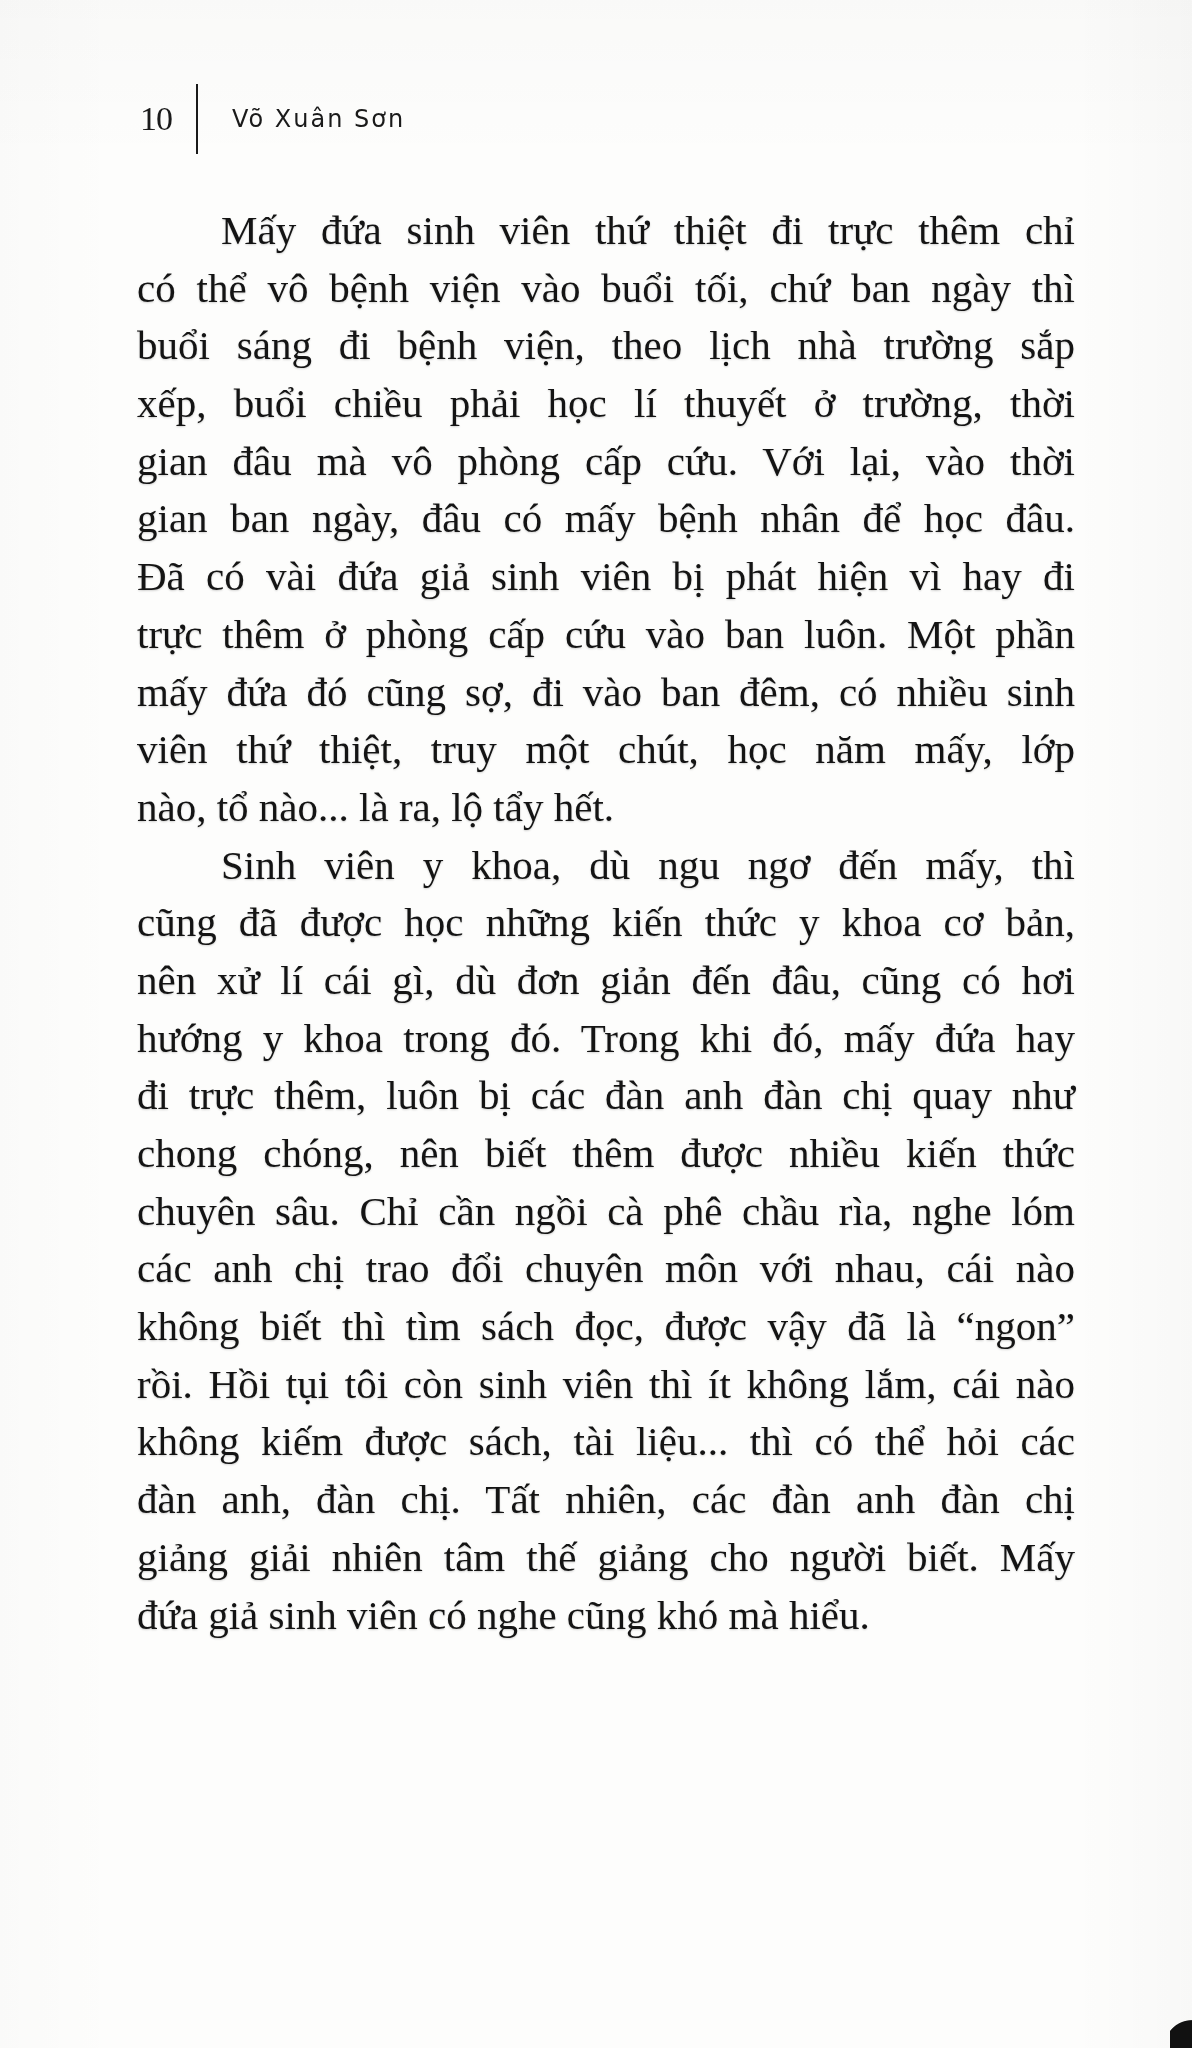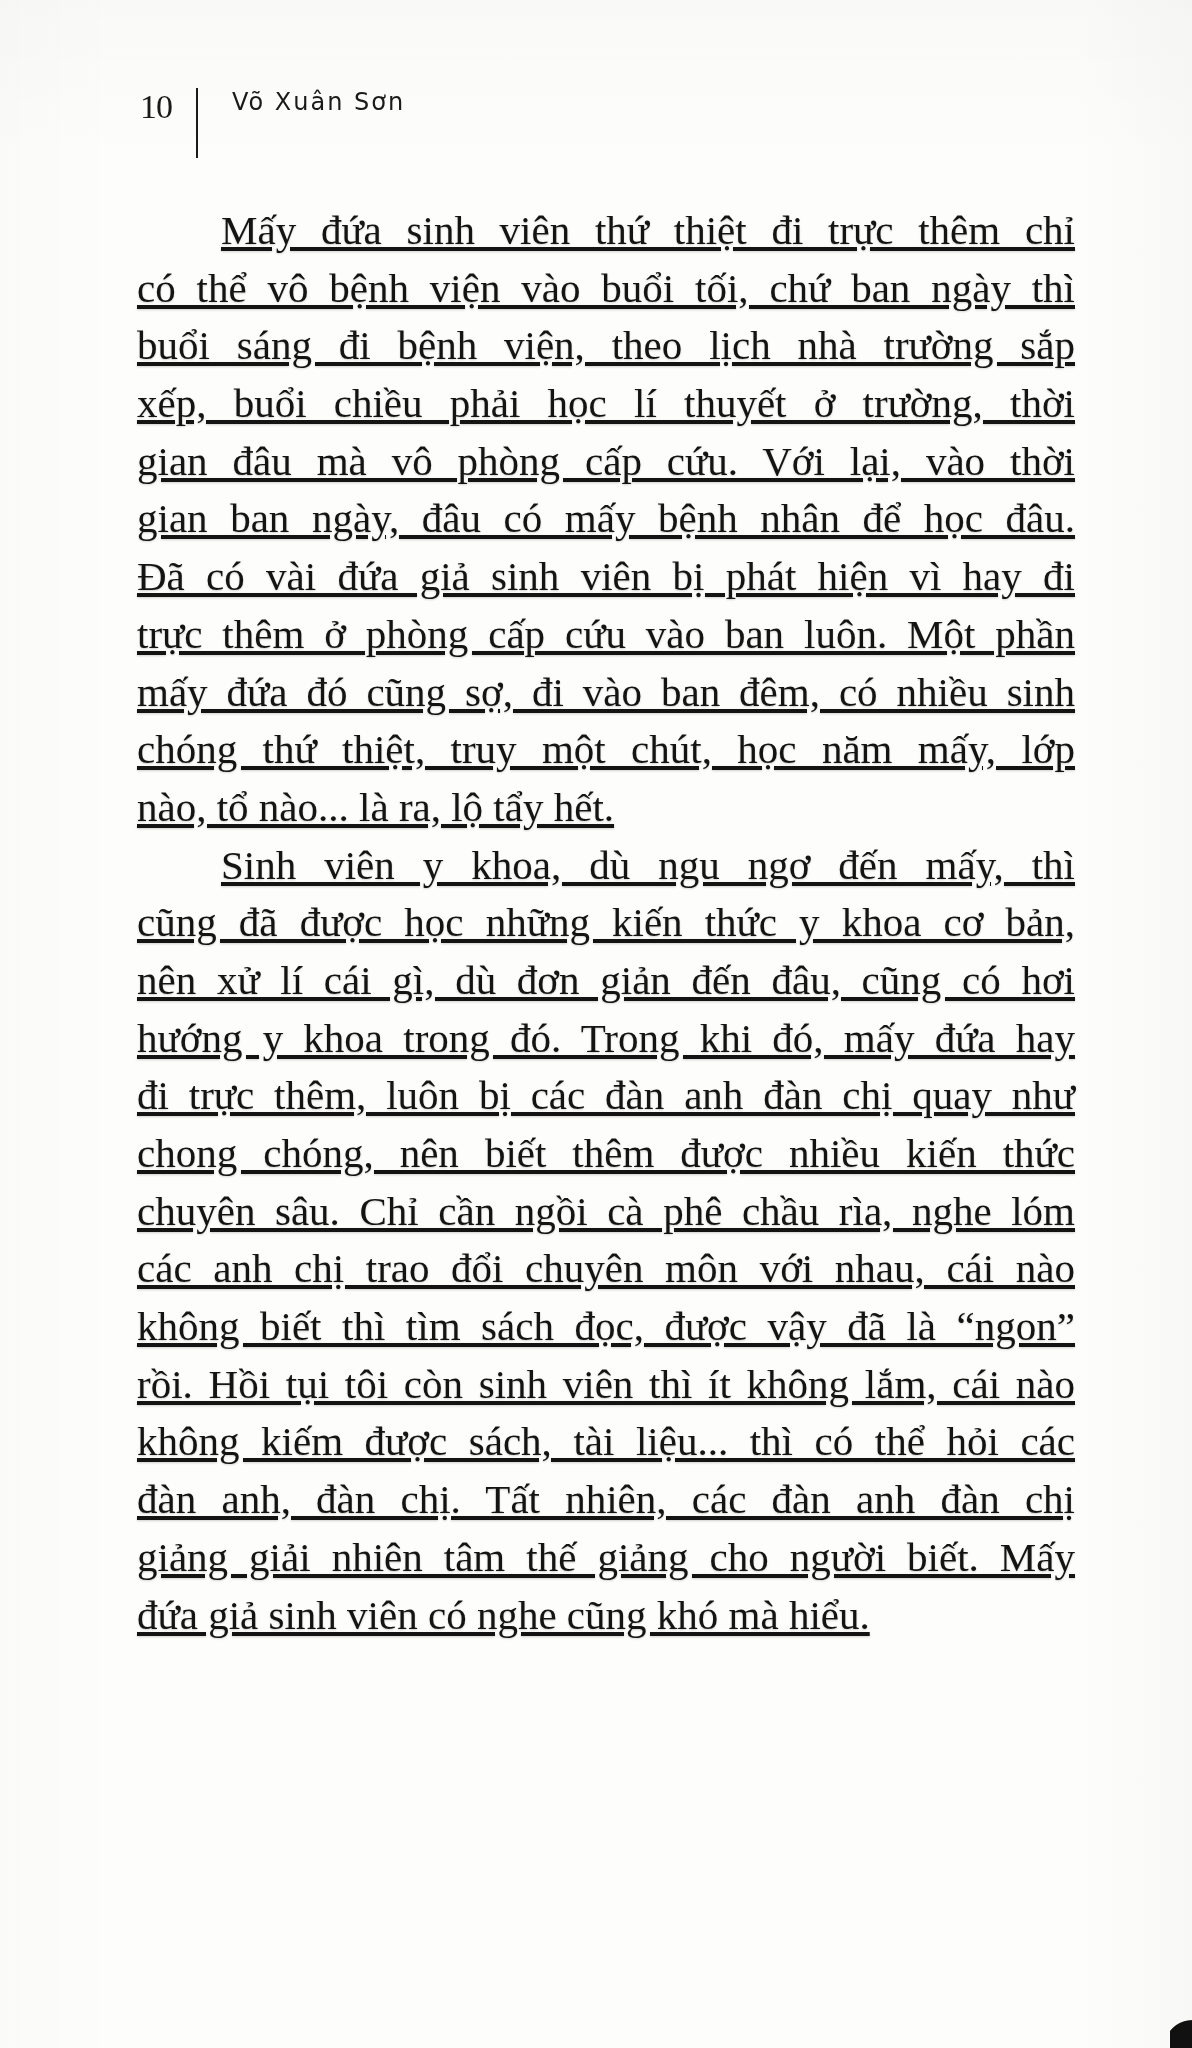--- a/index.html
+++ b/index.html
@@ -14,20 +14,21 @@
       overflow: hidden;
       font-family: "DejaVu Serif", "Liberation Serif", serif;
       color: #141414;
     }
     .page-header {
       position: absolute;
       left: 140px;
       top: 88px;
       height: 62px;
       display: flex;
+      align-items: center;
       font-family: "DejaVu Sans", "Liberation Sans", sans-serif;
       color: #1a1a1a;
     }
     .page-number {
       font-family: "Liberation Serif", serif;
       font-size: 34px;
       letter-spacing: -1px;
     }
     .header-divider {
       width: 2px;
@@ -49,21 +50,20 @@
     .line {
       display: block;
       font-family: "Liberation Serif", serif;
       font-size: 41px;
       line-height: 57.7px;
       height: 57.7px;
       white-space: nowrap;
       text-align: justify;
       text-align-last: justify;
       text-shadow: 0 1px 2px rgba(0,0,0,0.18);
-      text-decoration: underline;
     }
     .line.indent {
       padding-left: 84px;
     }
     .line.last {
       text-align-last: left;
     }
     .page-curl {
       position: absolute;
       right: 0;
@@ -96,21 +96,21 @@
   <div class="paragraph">
     <span class="line indent">Mấy đứa sinh viên thứ thiệt đi trực thêm chỉ</span>
     <span class="line">có thể vô bệnh viện vào buổi tối, chứ ban ngày thì</span>
     <span class="line">buổi sáng đi bệnh viện, theo lịch nhà trường sắp</span>
     <span class="line">xếp, buổi chiều phải học lí thuyết ở trường, thời</span>
     <span class="line">gian đâu mà vô phòng cấp cứu. Với lại, vào thời</span>
     <span class="line">gian ban ngày, đâu có mấy bệnh nhân để học đâu.</span>
     <span class="line">Đã có vài đứa giả sinh viên bị phát hiện vì hay đi</span>
     <span class="line">trực thêm ở phòng cấp cứu vào ban luôn. Một phần</span>
     <span class="line">mấy đứa đó cũng sợ, đi vào ban đêm, có nhiều sinh</span>
-    <span class="line">chóng thứ thiệt, truy một chút, học năm mấy, lớp</span>
+    <span class="line">viên thứ thiệt, truy một chút, học năm mấy, lớp</span>
     <span class="line last">nào, tổ nào... là ra, lộ tẩy hết.</span>
   </div>
   <div class="paragraph">
     <span class="line indent">Sinh viên y khoa, dù ngu ngơ đến mấy, thì</span>
     <span class="line">cũng đã được học những kiến thức y khoa cơ bản,</span>
     <span class="line">nên xử lí cái gì, dù đơn giản đến đâu, cũng có hơi</span>
     <span class="line">hướng y khoa trong đó. Trong khi đó, mấy đứa hay</span>
     <span class="line">đi trực thêm, luôn bị các đàn anh đàn chị quay như</span>
     <span class="line">chong chóng, nên biết thêm được nhiều kiến thức</span>
     <span class="line">chuyên sâu. Chỉ cần ngồi cà phê chầu rìa, nghe lóm</span>

